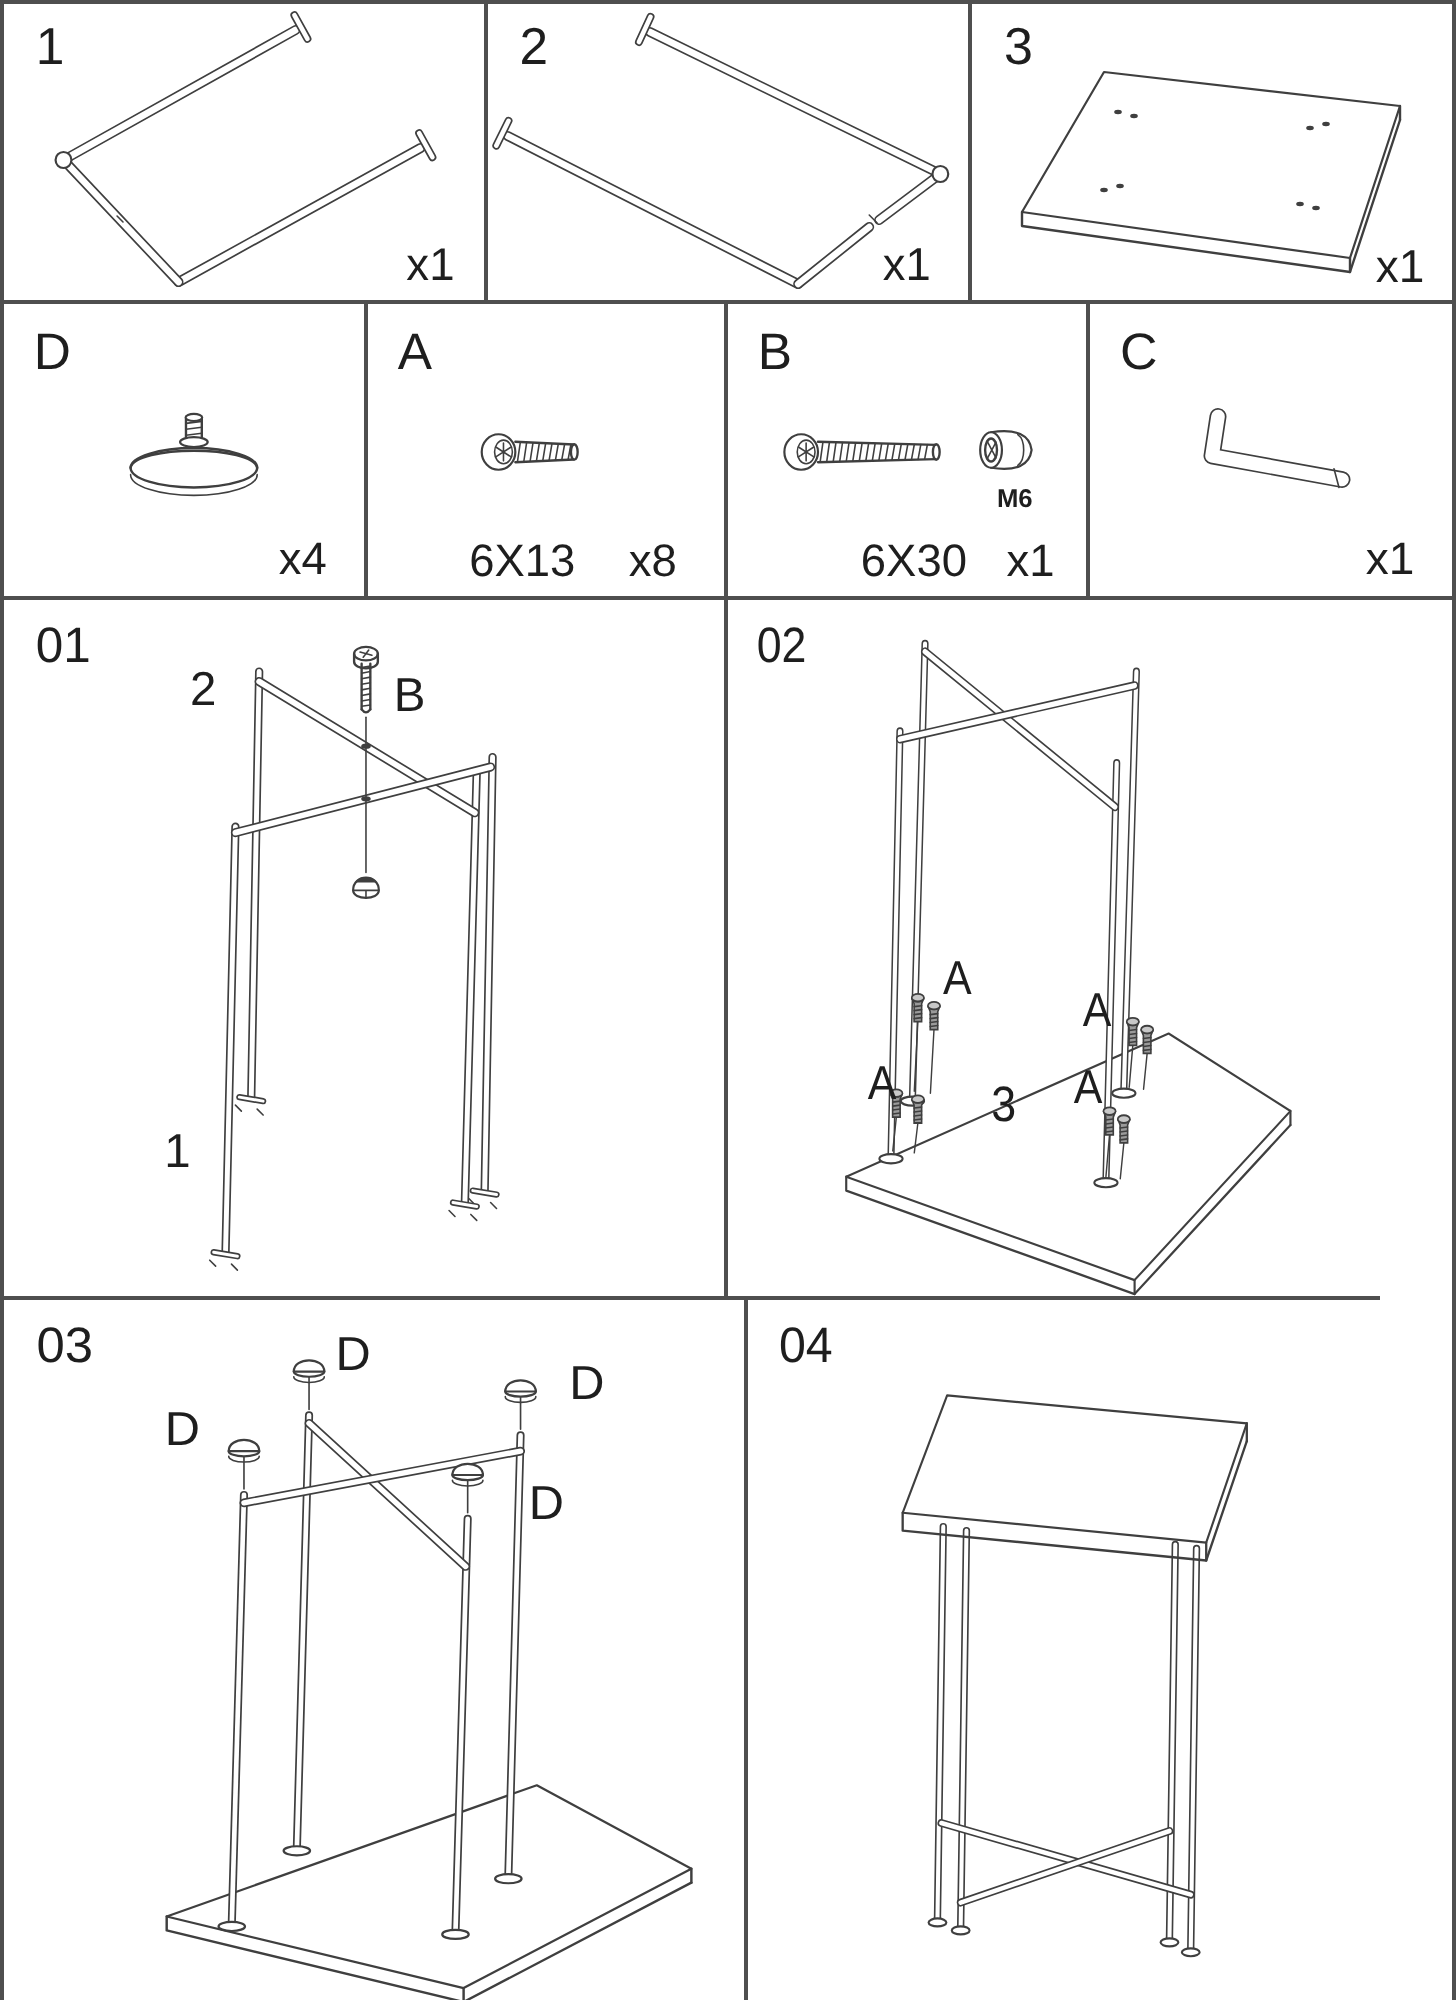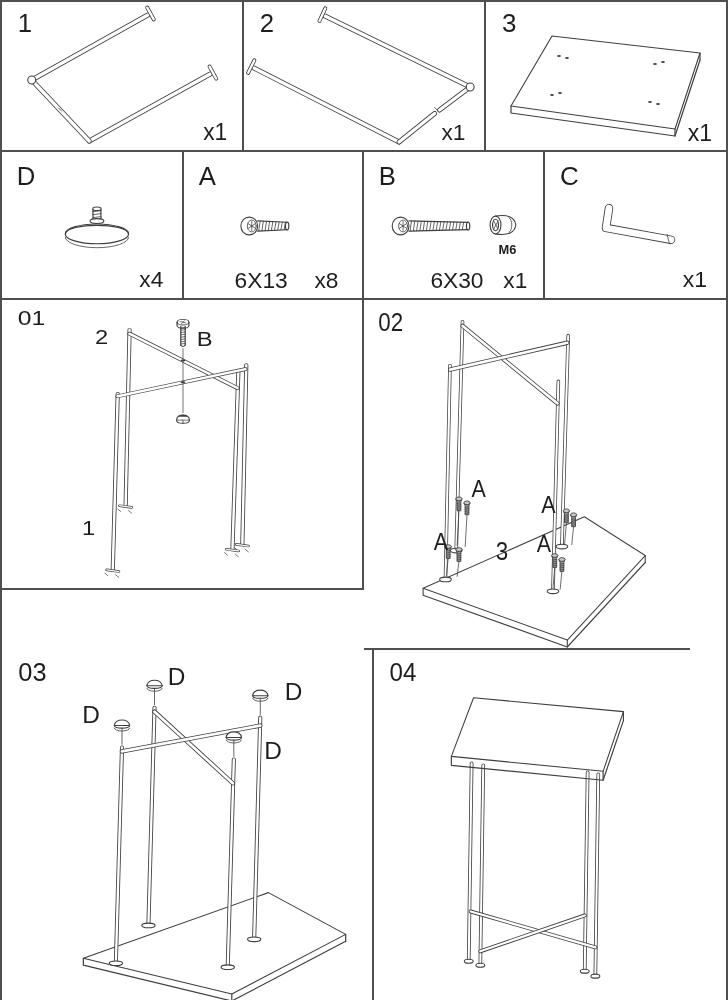--- a/index.html
+++ b/index.html
@@ -165,21 +165,21 @@
           <path class="thin" d="M122,83.5 L124.5,93"></path>
         </g>
         <text class="t26" x="15" y="33">C</text>
         <text class="t23" x="150" y="137" text-anchor="middle">x1</text>
       </svg>
     </div>
   </div>
 
   <div class="row">
 
-    <div class="cell" style="width:362px;height:290px">
+    <div class="cell" style="width:362px;height:350px">
       <svg class="fig" viewBox="0 0 364 350" preserveAspectRatio="none">
         <g>
           <path class="tube" style="--w:4.2" d="M129,36 L125,250"></path>
             <path class="tube-in" style="--w:4.2" d="M129,36 L125,250"></path>
           <path class="tube" style="--w:4.2" d="M117,114 L112,328"></path>
             <path class="tube-in" style="--w:4.2" d="M117,114 L112,328"></path>
           <path class="tube" style="--w:4.2" d="M247,79 L243,297"></path>
             <path class="tube-in" style="--w:4.2" d="M247,79 L243,297"></path>
           <path class="tube" style="--w:4.2" d="M239,86 L233,303"></path>
             <path class="tube-in" style="--w:4.2" d="M239,86 L233,303"></path>

